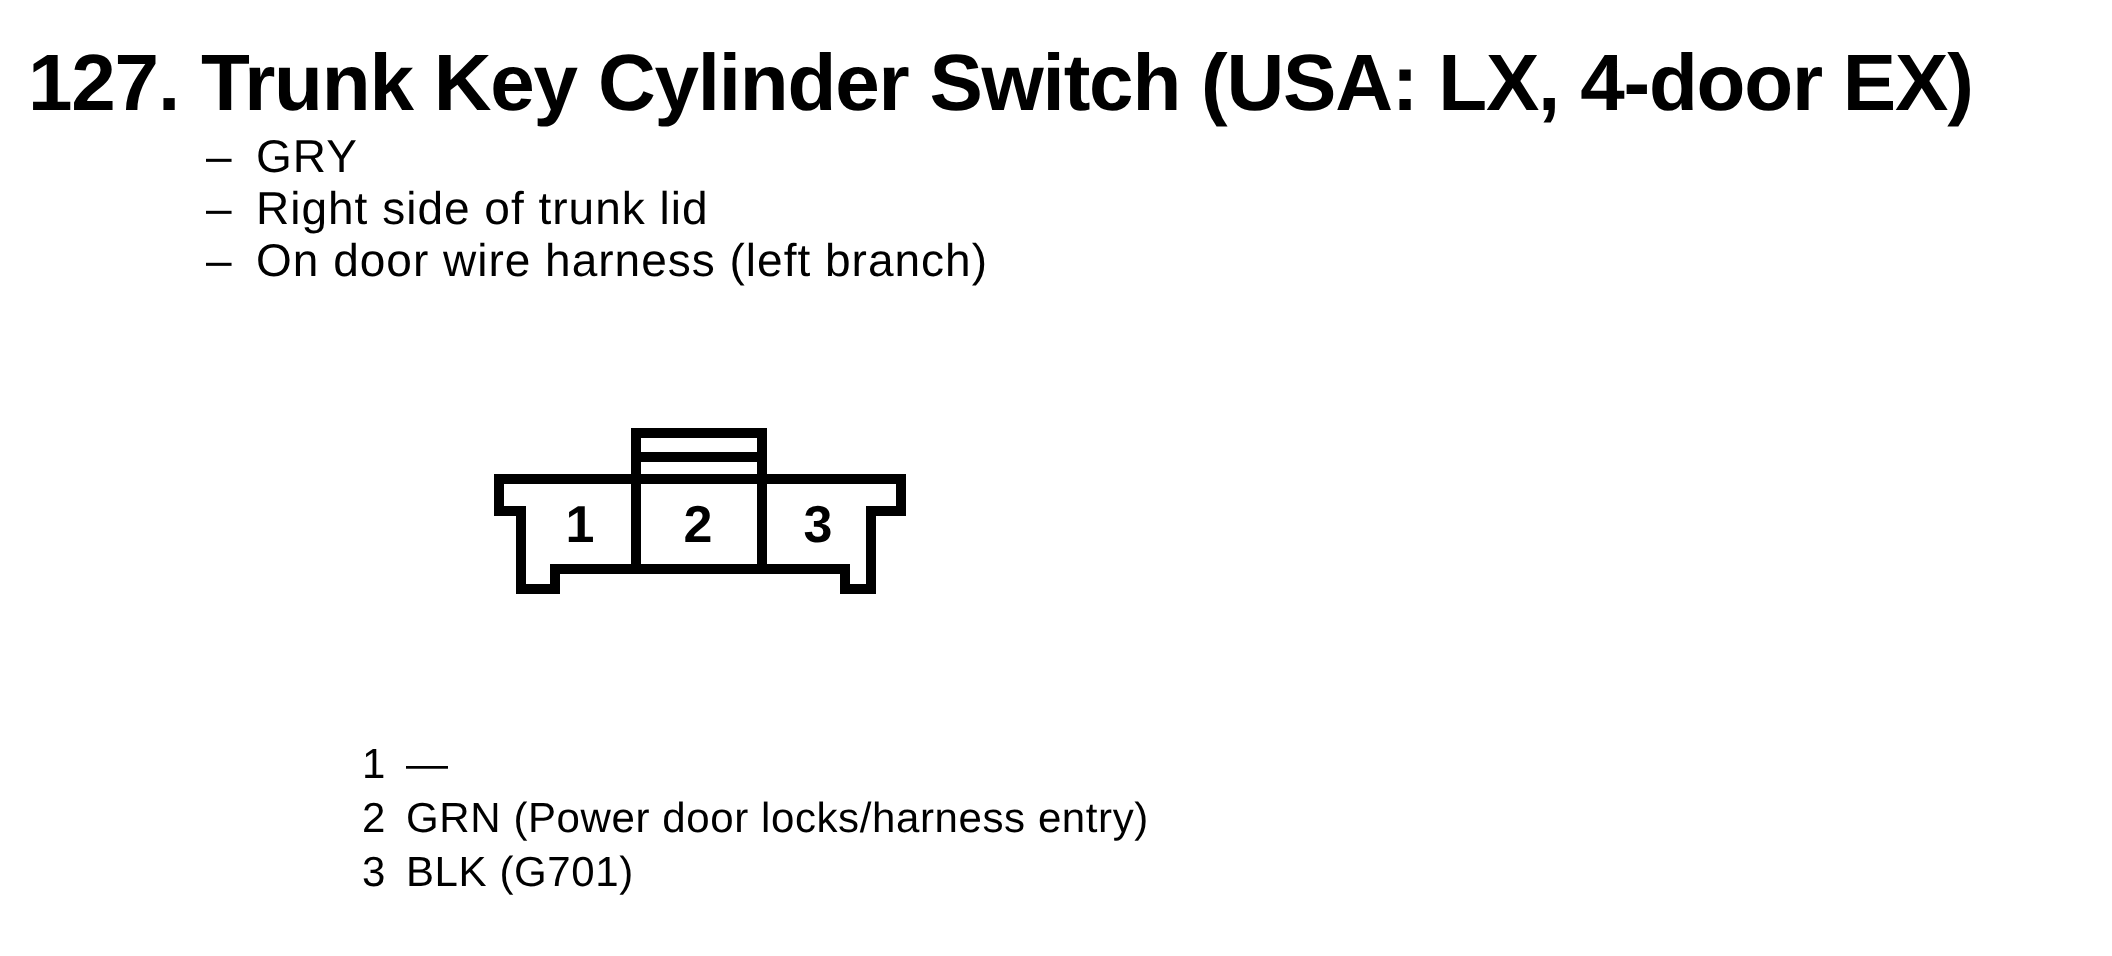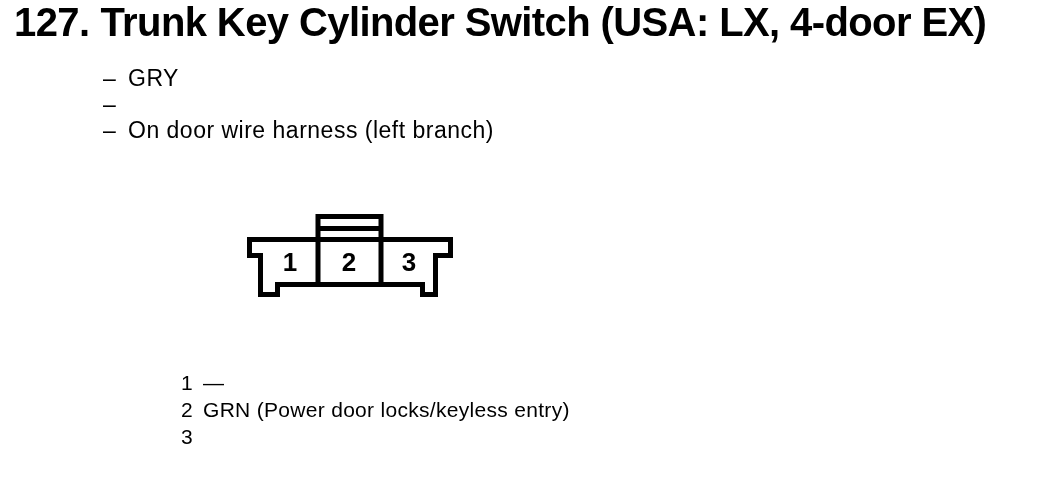--- a/index.html
+++ b/index.html
@@ -11,21 +11,21 @@
     position: relative;
     overflow: hidden;
   }
   .page {
     position: absolute; inset: 0;
     background: #ffffff;
   }
   
   .title {
     position: absolute;
-    left: 14px; top: 2px;
+    left: 14px; top: 22px;
     font-size: 40px;
     font-weight: bold;
     letter-spacing: -0.6px;
     line-height: 1;
     white-space: nowrap;
   }
   .title .title-text { margin-left: 11px; }
   
   .notes {
     position: absolute;
@@ -85,20 +85,21 @@
     <span>127.</span><span class="title-text">Trunk Key Cylinder Switch (USA: LX, 4-door EX)</span>
   </h1>
 
   <div class="notes">
     <div class="note">
       <span class="dash">–</span>
       <span class="note-text">GRY</span>
     </div>
     <div class="note">
       <span class="dash">–</span>
+      <span class="note-text">Right side of trunk lid</span>
     </div>
     <div class="note">
       <span class="dash">–</span>
       <span class="note-text">On door wire harness (left branch)</span>
     </div>
   </div>
 
   <svg class="connector" width="214" height="92" viewBox="244 210 214 92" xmlns="http://www.w3.org/2000/svg">
 
     <rect x="318" y="216.5" width="63" height="23"></rect>
@@ -113,20 +114,21 @@
     <text x="409" y="271">3</text>
   </svg>
 
   <div class="legend">
     <div class="legend-row">
       <span class="pin-num">1</span>
       <span class="pin-label">—</span>
     </div>
     <div class="legend-row">
       <span class="pin-num">2</span>
-      <span class="pin-label">GRN (Power door locks/keyless entry)</span>
+      <span class="pin-label">GRN (Power door locks/harness entry)</span>
     </div>
     <div class="legend-row">
       <span class="pin-num">3</span>
+      <span class="pin-label">BLK (G701)</span>
     </div>
   </div>
 
 </div>
 
 </body></html>

